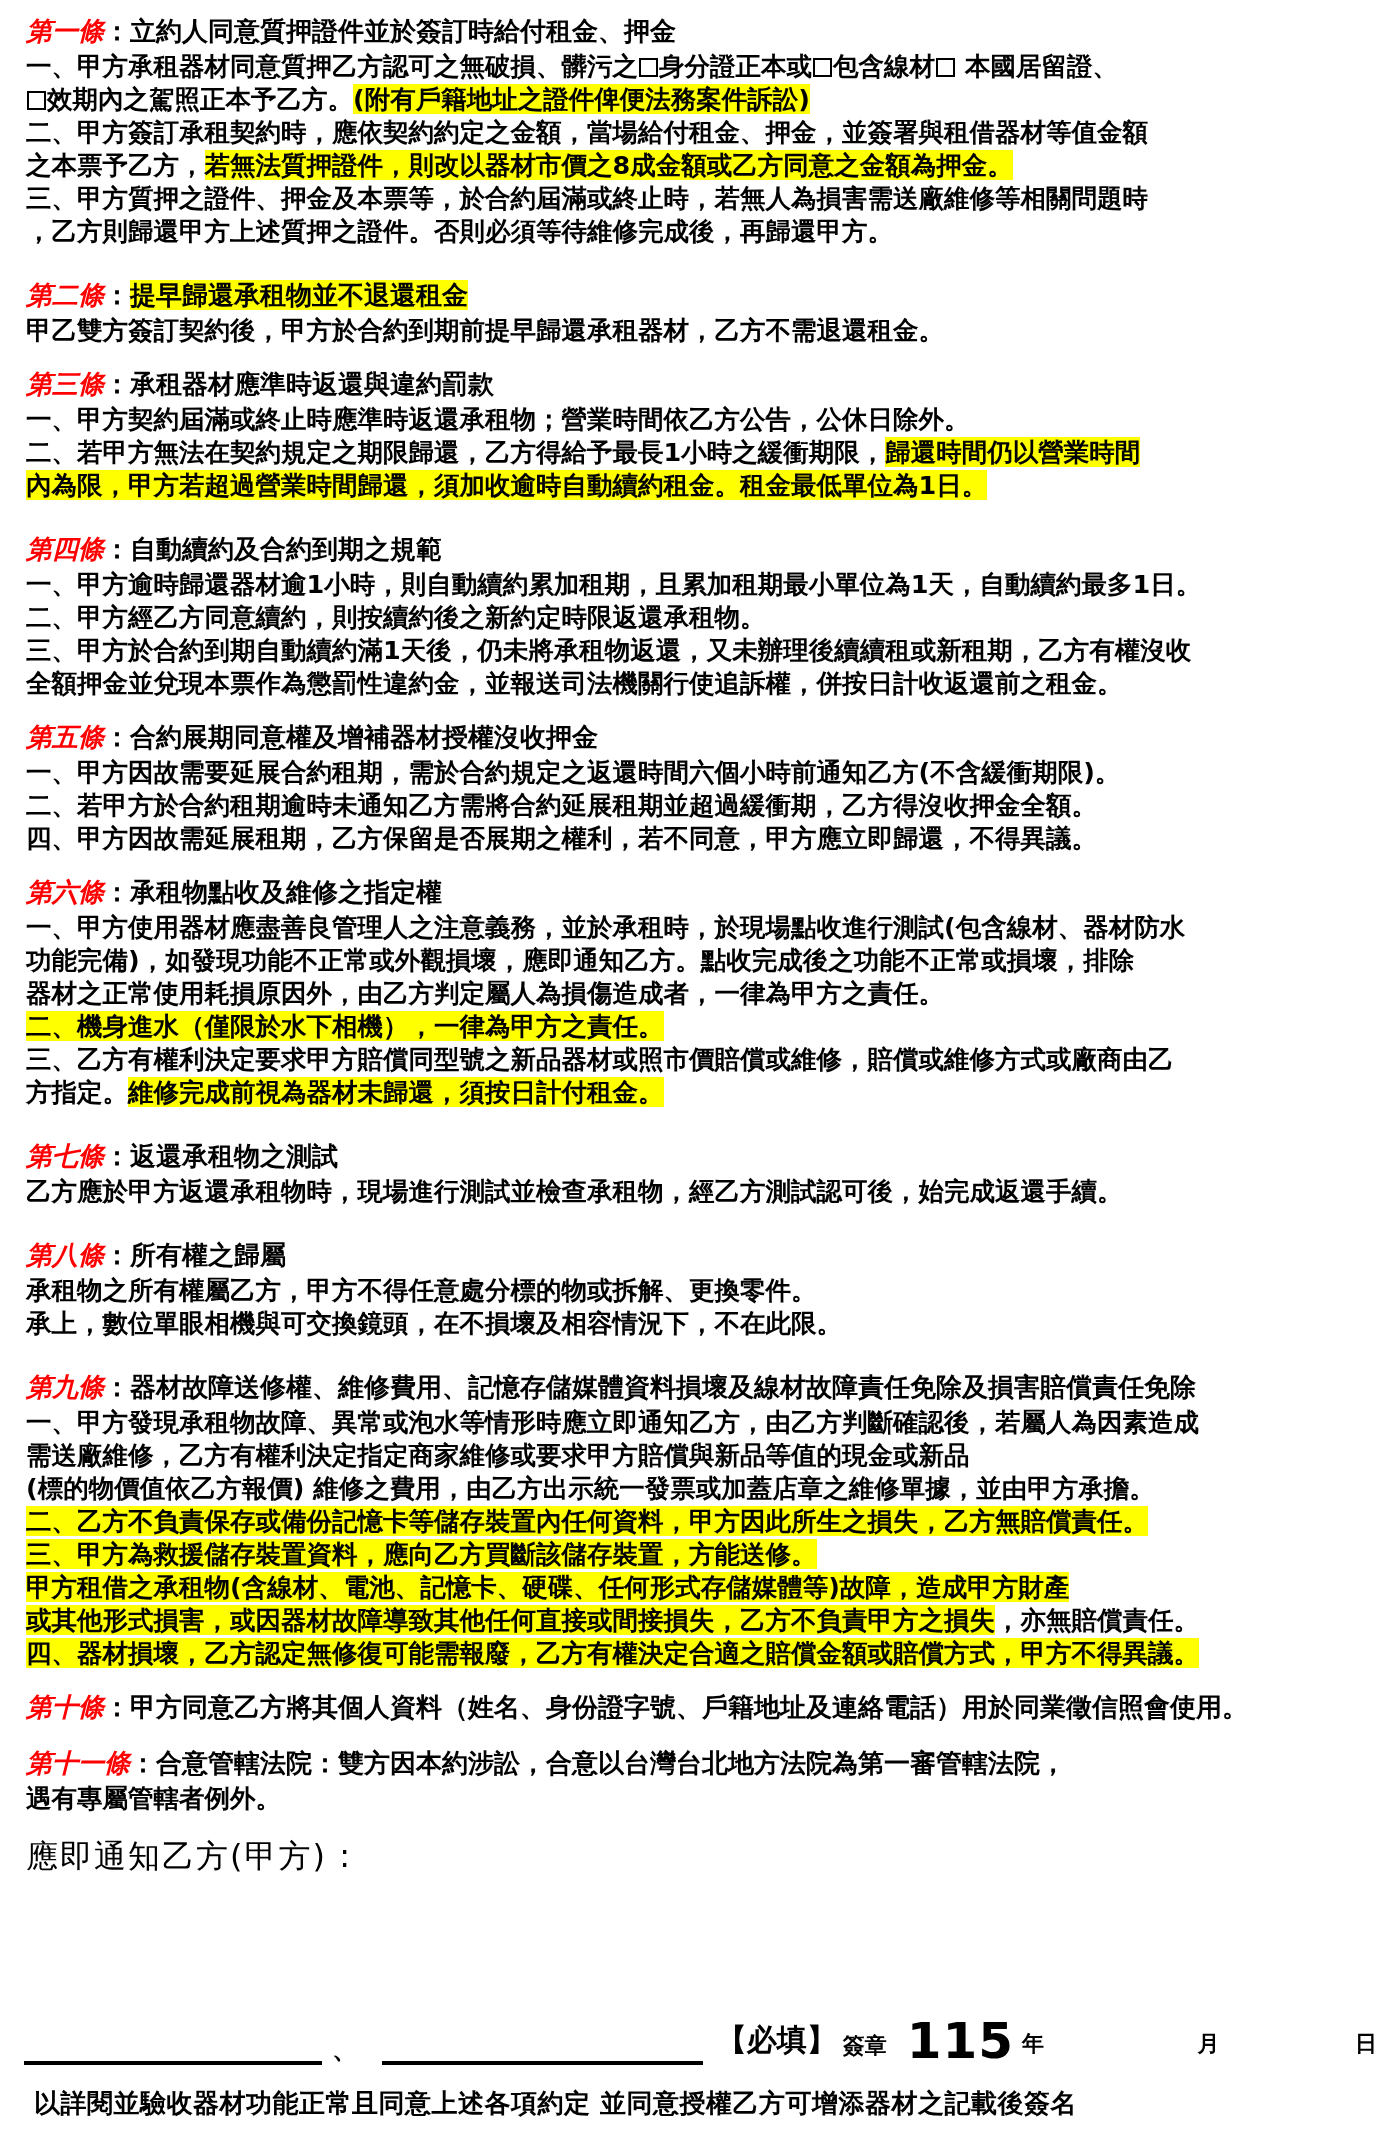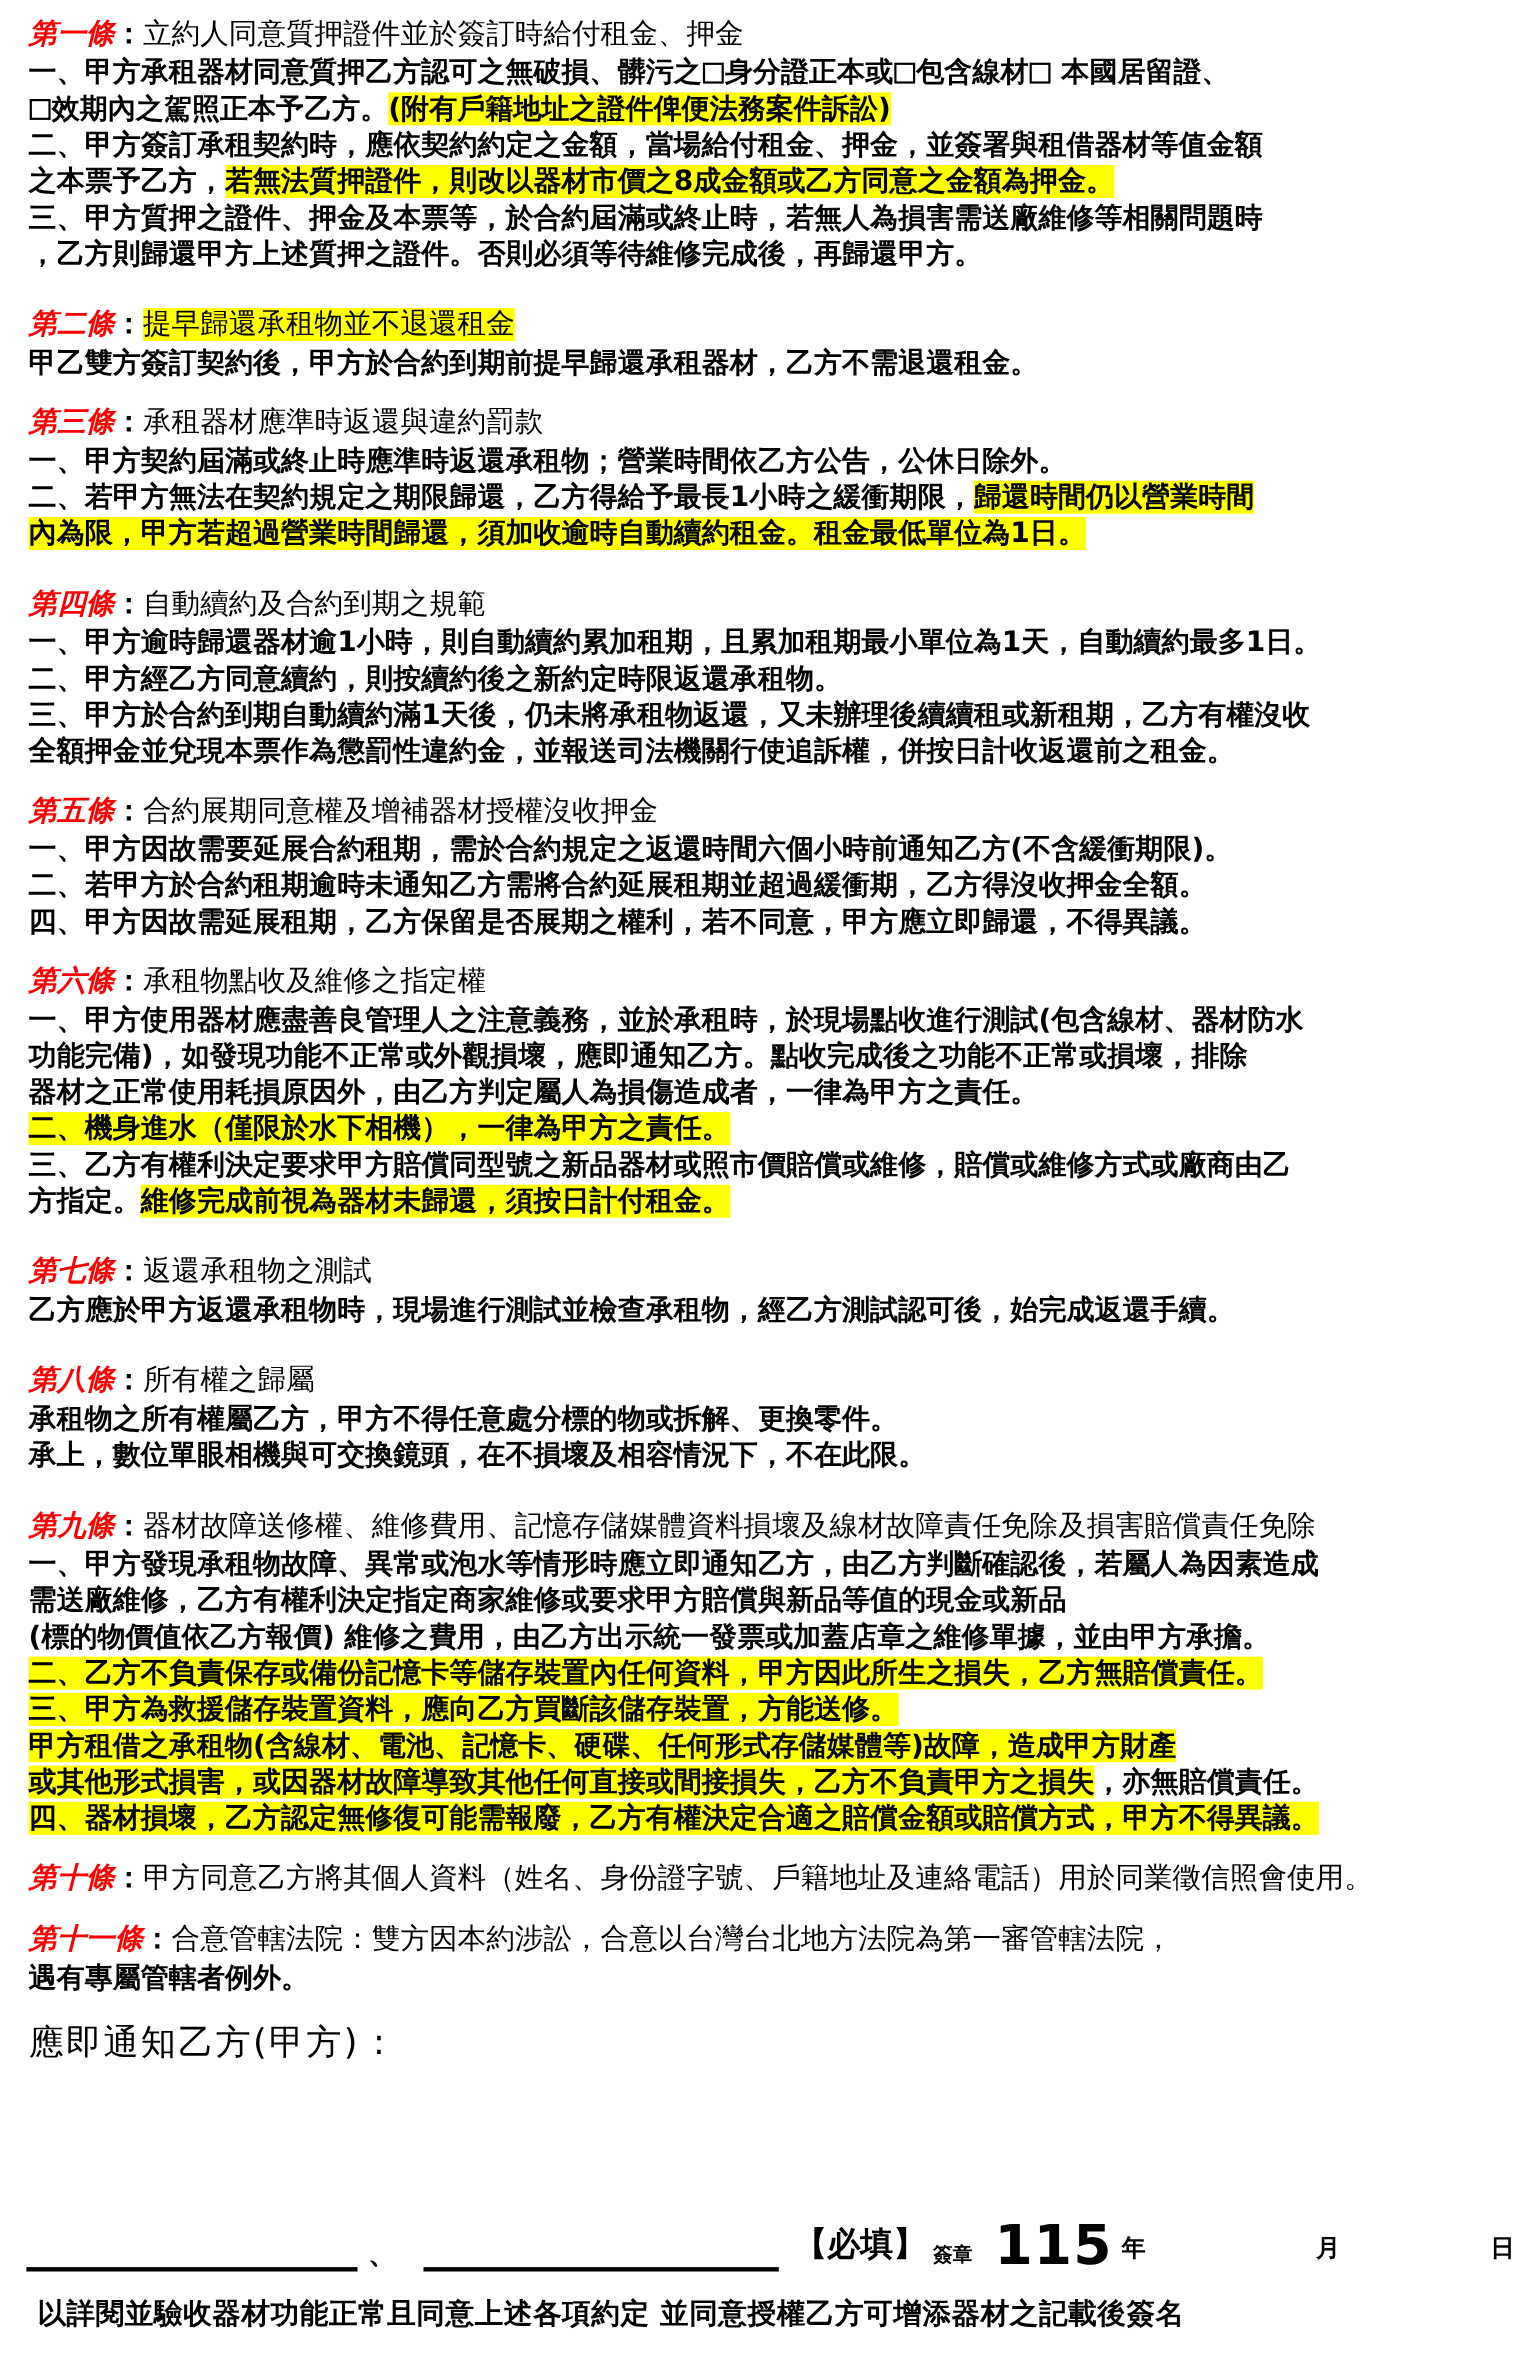--- a/index.html
+++ b/index.html
@@ -34,21 +34,21 @@
     line-height: 38px;
     white-space: nowrap;
     font-weight: 700;
     margin-top: 8px;
   }
   .clause-head .num {
     color: #ff0000;
     font-style: italic;
   }
   .clause-head .sep { color: #000; }
-  .clause-head .ttl { color: #000; font-weight: 400; }
+  .clause-head .ttl { color: #000; font-weight: 700; }
   .hl {
     background: #ffff00;
   }
   .gap-sm { height: 10px; }
   .gap-md { height: 20px; }
   .box {
     display: inline-block;
     width: 19px;
     height: 19px;
     border: 2px solid #000;
@@ -86,21 +86,21 @@
     padding: 0 6px 6px 10px;
     font-weight: 700;
   }
   .must {
     font-size: 30px;
     font-weight: 700;
     padding: 0 2px 4px 14px;
     white-space: nowrap;
   }
   .seal {
-    font-size: 18px;
+    font-size: 22px;
     font-weight: 700;
     padding: 0 4px 4px 4px;
     white-space: nowrap;
   }
   .year-num {
     font-size: 50px;
     font-weight: 600;
     line-height: 48px;
     padding: 0 8px 0 16px;
     letter-spacing: 1px;

